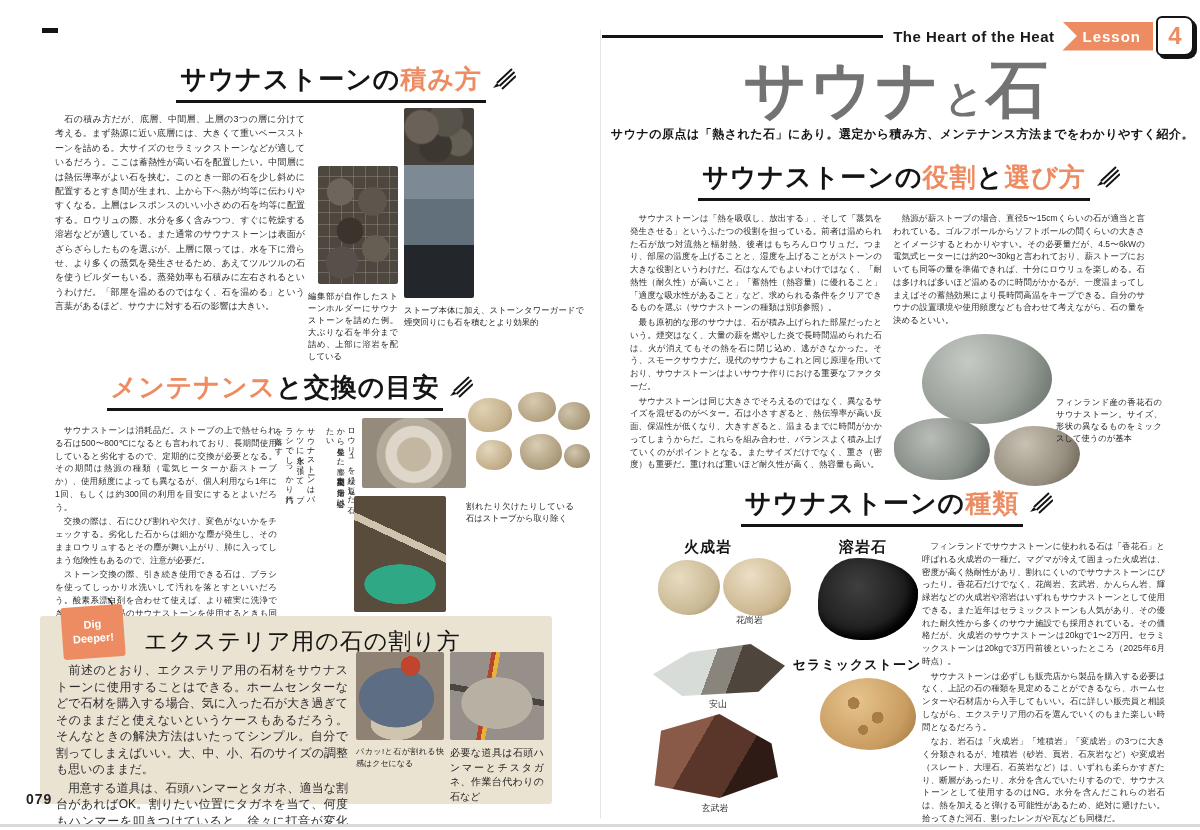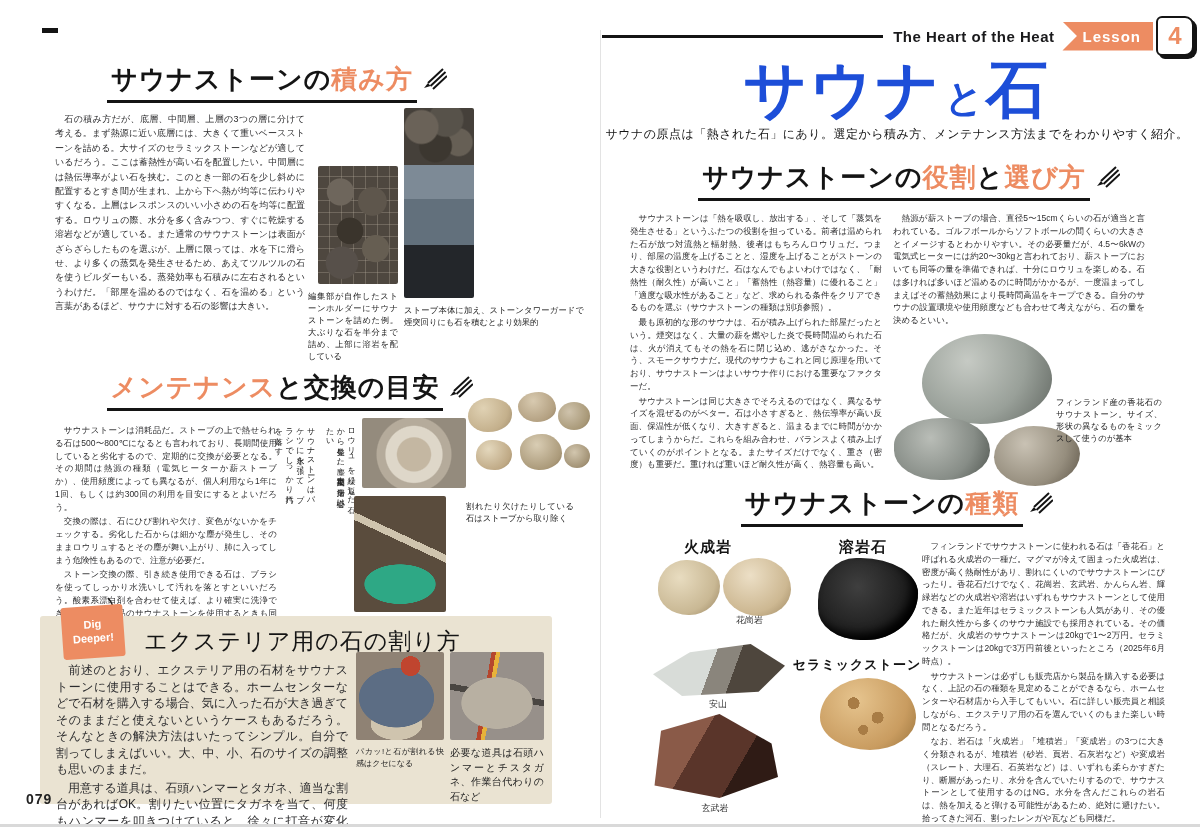--- a/index.html
+++ b/index.html
@@ -33,41 +33,41 @@
   .hdr-tag{font-size:15px;font-weight:900;letter-spacing:.5px;margin-right:8px;white-space:nowrap;}
   .ribbon{
     background:var(--accent);color:#fff;font-weight:900;font-size:15px;letter-spacing:1px;
     padding:6px 12px 6px 20px;clip-path:polygon(0 0,100% 0,100% 100%,0 100%,16% 50%);
   }
   .lesson-num{
     width:34px;height:36px;background:#fff;border:2px solid #141414;border-radius:6px 9px 9px 6px;
     box-shadow:3px 3px 0 0 #141414;display:flex;align-items:center;justify-content:center;
     color:var(--accent);font-size:24px;font-weight:900;margin-left:3px;
   }
-  .big-title{display:flex;justify-content:center;align-items:baseline;font-weight:900;color:#1d4ed8;}
+  .big-title{display:flex;justify-content:center;align-items:baseline;font-weight:900;color:#737373;}
   .big-title .t-big{font-size:62px;letter-spacing:3px;}
   .big-title .t-small{font-size:38px;margin:0 2px;}
-  .subtitle{font-size:12px;font-weight:normal;text-align:center;color:#141414;letter-spacing:.5px;}
+  .subtitle{font-size:12px;font-weight:bold;text-align:right;color:#141414;letter-spacing:.5px;}
   
   .dig-box{background:#EAE3D2;border-radius:3px;}
   .dig-tab{
     position:absolute;width:62px;height:52px;background:var(--accent);transform:rotate(-4deg);
     color:#fff;font-size:11px;font-weight:900;display:flex;align-items:center;justify-content:center;
     text-align:center;white-space:pre-line;border-radius:3px;line-height:1.25;
   }
   .dig-title{position:absolute;font-size:23px;font-weight:400;letter-spacing:1px;color:#141414;white-space:nowrap;}
 </style>
 </head>
 <body>
 
 <div class="abs" style="left:0;top:0;width:600px;height:830px;">
 
   <div class="abs" style="left:42px;top:28px;width:16px;height:5px;background:#141414;"></div>
 
-  <div class="abs head-row" style="left:57px;top:62px;width:440px;">
+  <div class="abs head-row" style="left:76px;top:62px;width:440px;text-align:right;">
     <span class="sec-head"><span>サウナストーンの</span><span class="accent">積み方</span></span><svg class="pencil" width="26" height="24" viewBox="0 0 26 24">
         <path d="M7 17 L22 3 M9.5 20 L24.5 6 M12 23 L26 10" stroke="#141414" stroke-width="2" fill="none"></path>
         <path d="M7 17 L3 22 L9.5 20 Z" fill="#141414"></path>
       </svg>
   </div>
 
   <div class="abs body-text sec1-text" style="left:55px;top:112px;width:250px;">
     <p>　石の積み方だが、底層、中間層、上層の3つの層に分けて考える。まず熱源に近い底層には、大きくて重いベースストーンを詰める。大サイズのセラミックストーンなどが適しているだろう。ここは蓄熱性が高い石を配置したい。中間層には熱伝導率がよい石を挟む。このとき一部の石を少し斜めに配置するとすき間が生まれ、上から下へ熱が均等に伝わりやすくなる。上層はレスポンスのいい小さめの石を均等に配置する。ロウリュの際、水分を多く含みつつ、すぐに乾燥する溶岩などが適している。また通常のサウナストーンは表面がざらざらしたものを選ぶが、上層に限っては、水を下に滑らせ、より多くの蒸気を発生させるため、あえてツルツルの石を使うビルダーもいる。蒸発効率も石積みに左右されるというわけだ。「部屋を温めるのではなく、石を温める」という言葉があるほど、サウナに対する石の影響は大きい。</p>
   </div>
 

